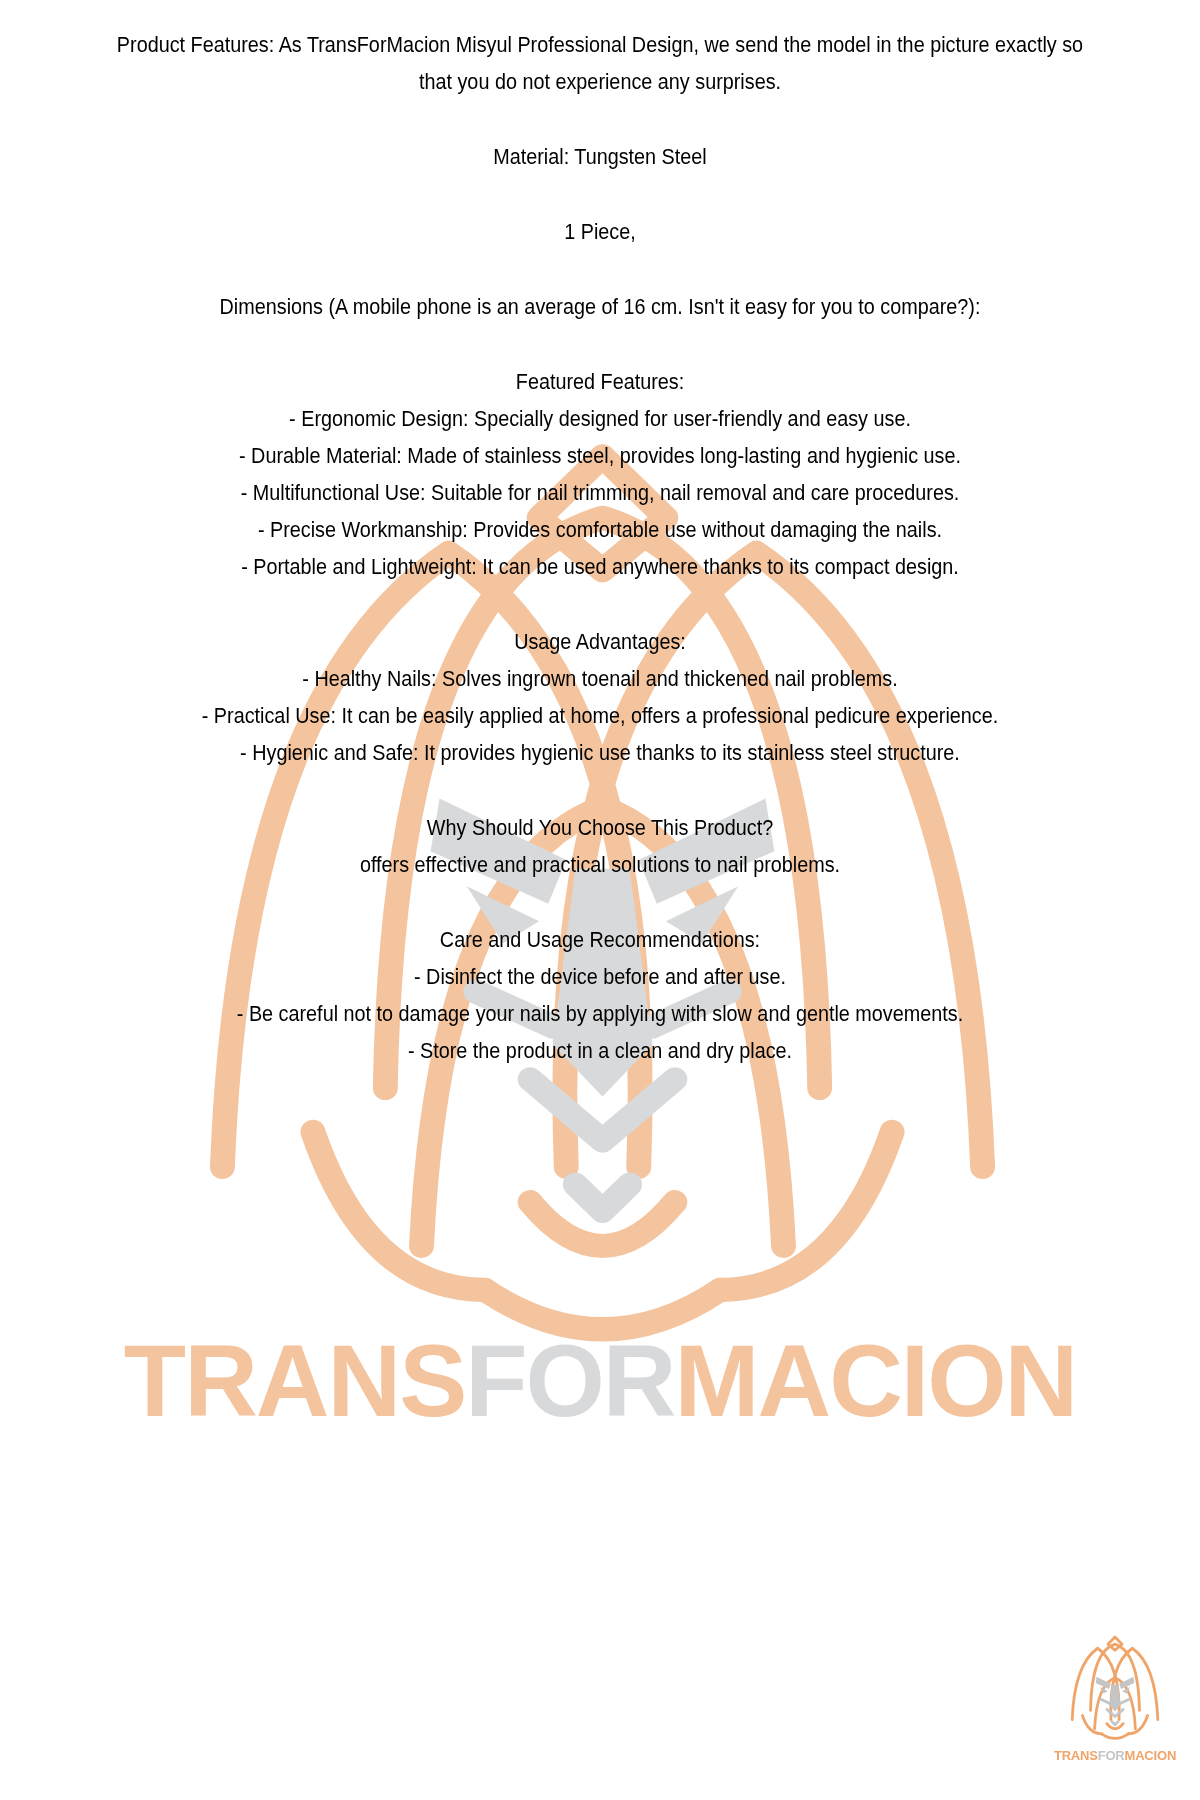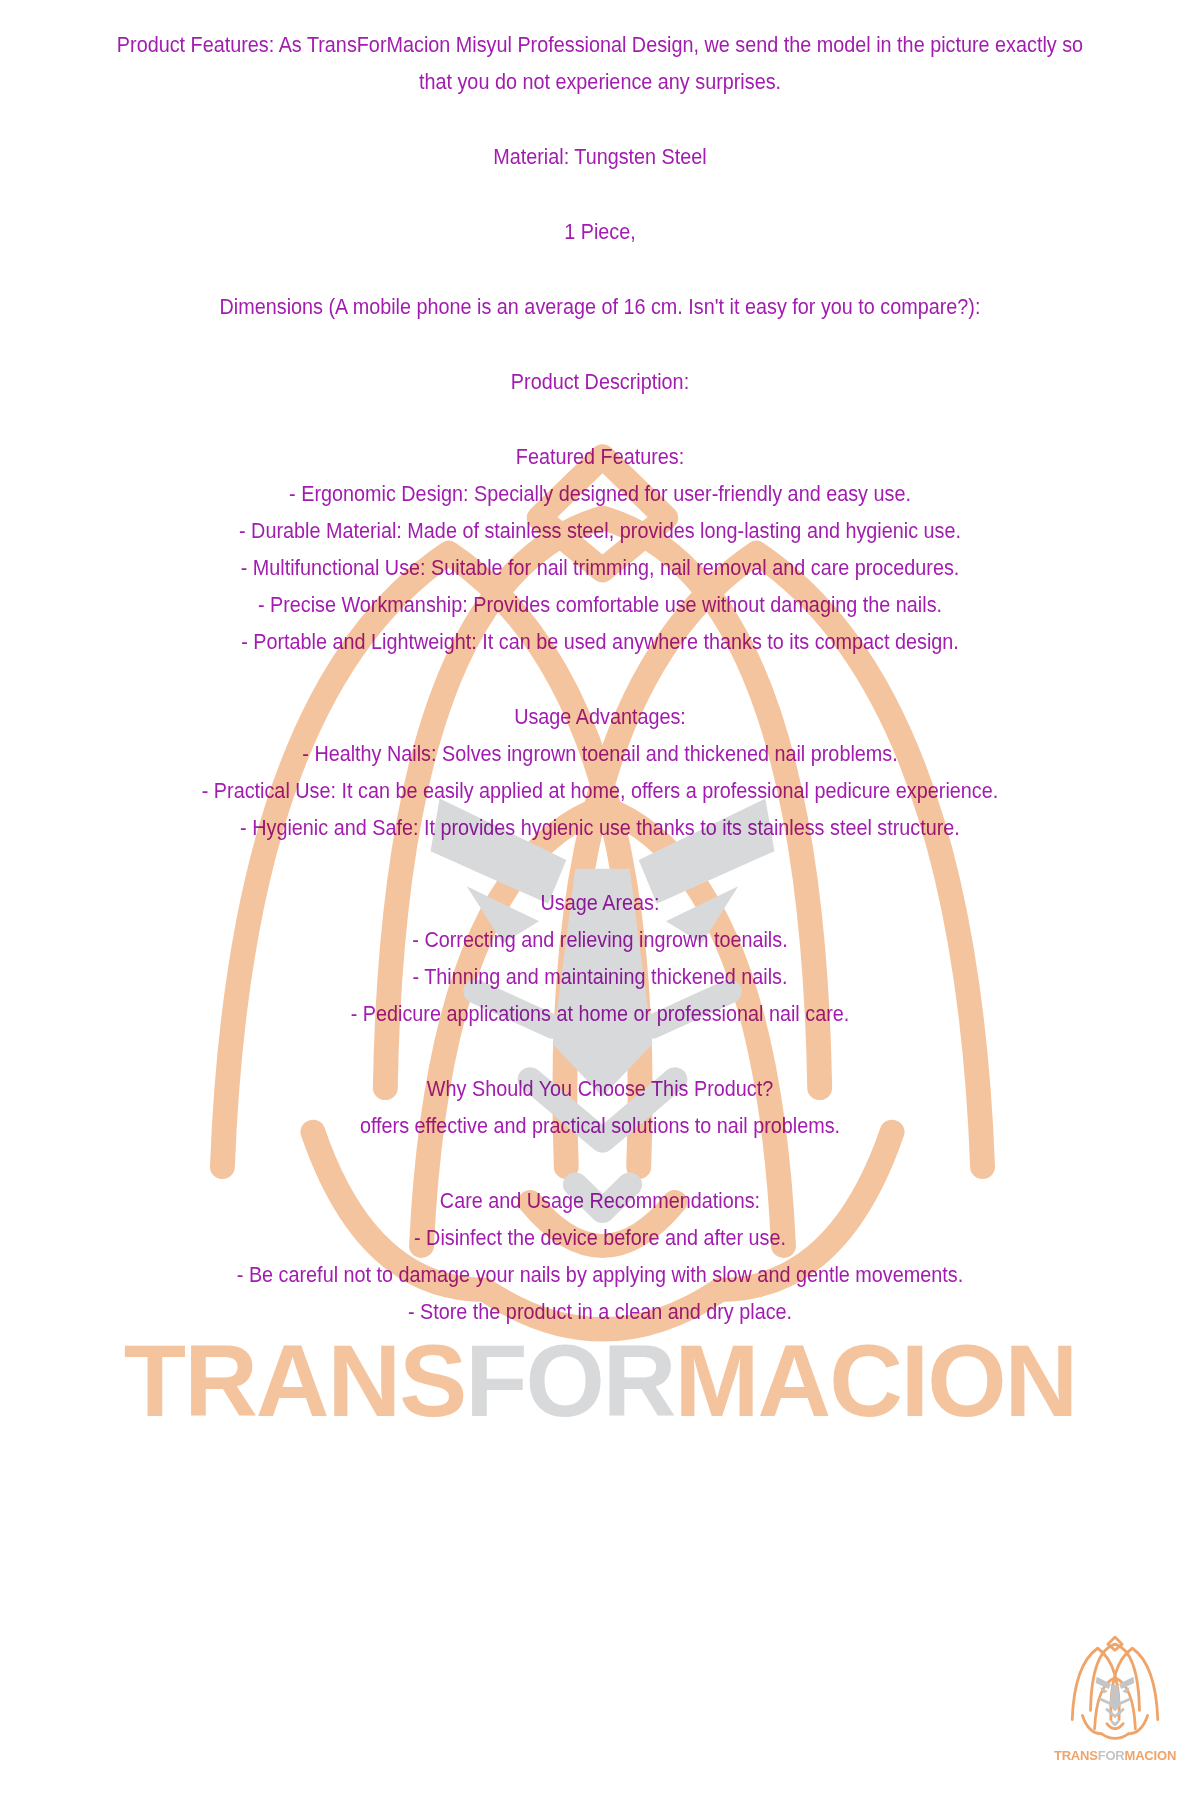--- a/index.html
+++ b/index.html
@@ -59,56 +59,47 @@
       <path class="lion-gs" d="M89 136 L72 128"></path>
       <path class="lion-gs" d="M111 136 L128 128"></path>
       <path class="lion-gs" d="M84 148 L100 162 L116 148"></path>
       <path class="lion-gs" d="M94 172 L100 178 L106 172"></path>
     </symbol>
   </defs>
 </svg>
 
 <div class="page" style="background: rgb(255, 255, 255);">
 
-  <div class="content" id="text-content" style="color: #a21caf; border-radius: 15px;">
+  <div class="content" id="text-content" style="color: #000000; border-radius: 15px;">
       <div class="block">
         <div class="line">Product Features: As TransForMacion Misyul Professional Design, we send the model in the picture exactly so</div>
         <div class="line">that you do not experience any surprises.</div>
       </div>
       <div class="block">
         <div class="line">Material: Tungsten Steel</div>
       </div>
       <div class="block">
         <div class="line">1 Piece,</div>
       </div>
       <div class="block">
         <div class="line">Dimensions (A mobile phone is an average of 16 cm. Isn't it easy for you to compare?):</div>
       </div>
       <div class="block">
-        <div class="line">Product Description:</div>
-      </div>
-      <div class="block">
         <div class="line">Featured Features:</div>
         <div class="line">- Ergonomic Design: Specially designed for user-friendly and easy use.</div>
         <div class="line">- Durable Material: Made of stainless steel, provides long-lasting and hygienic use.</div>
         <div class="line">- Multifunctional Use: Suitable for nail trimming, nail removal and care procedures.</div>
         <div class="line">- Precise Workmanship: Provides comfortable use without damaging the nails.</div>
         <div class="line">- Portable and Lightweight: It can be used anywhere thanks to its compact design.</div>
       </div>
       <div class="block">
         <div class="line">Usage Advantages:</div>
         <div class="line">- Healthy Nails: Solves ingrown toenail and thickened nail problems.</div>
         <div class="line">- Practical Use: It can be easily applied at home, offers a professional pedicure experience.</div>
         <div class="line">- Hygienic and Safe: It provides hygienic use thanks to its stainless steel structure.</div>
-      </div>
-      <div class="block">
-        <div class="line">Usage Areas:</div>
-        <div class="line">- Correcting and relieving ingrown toenails.</div>
-        <div class="line">- Thinning and maintaining thickened nails.</div>
-        <div class="line">- Pedicure applications at home or professional nail care.</div>
       </div>
       <div class="block">
         <div class="line">Why Should You Choose This Product?</div>
         <div class="line">offers effective and practical solutions to nail problems.</div>
       </div>
       <div class="block">
         <div class="line">Care and Usage Recommendations:</div>
         <div class="line">- Disinfect the device before and after use.</div>
         <div class="line">- Be careful not to damage your nails by applying with slow and gentle movements.</div>
         <div class="line">- Store the product in a clean and dry place.</div>

